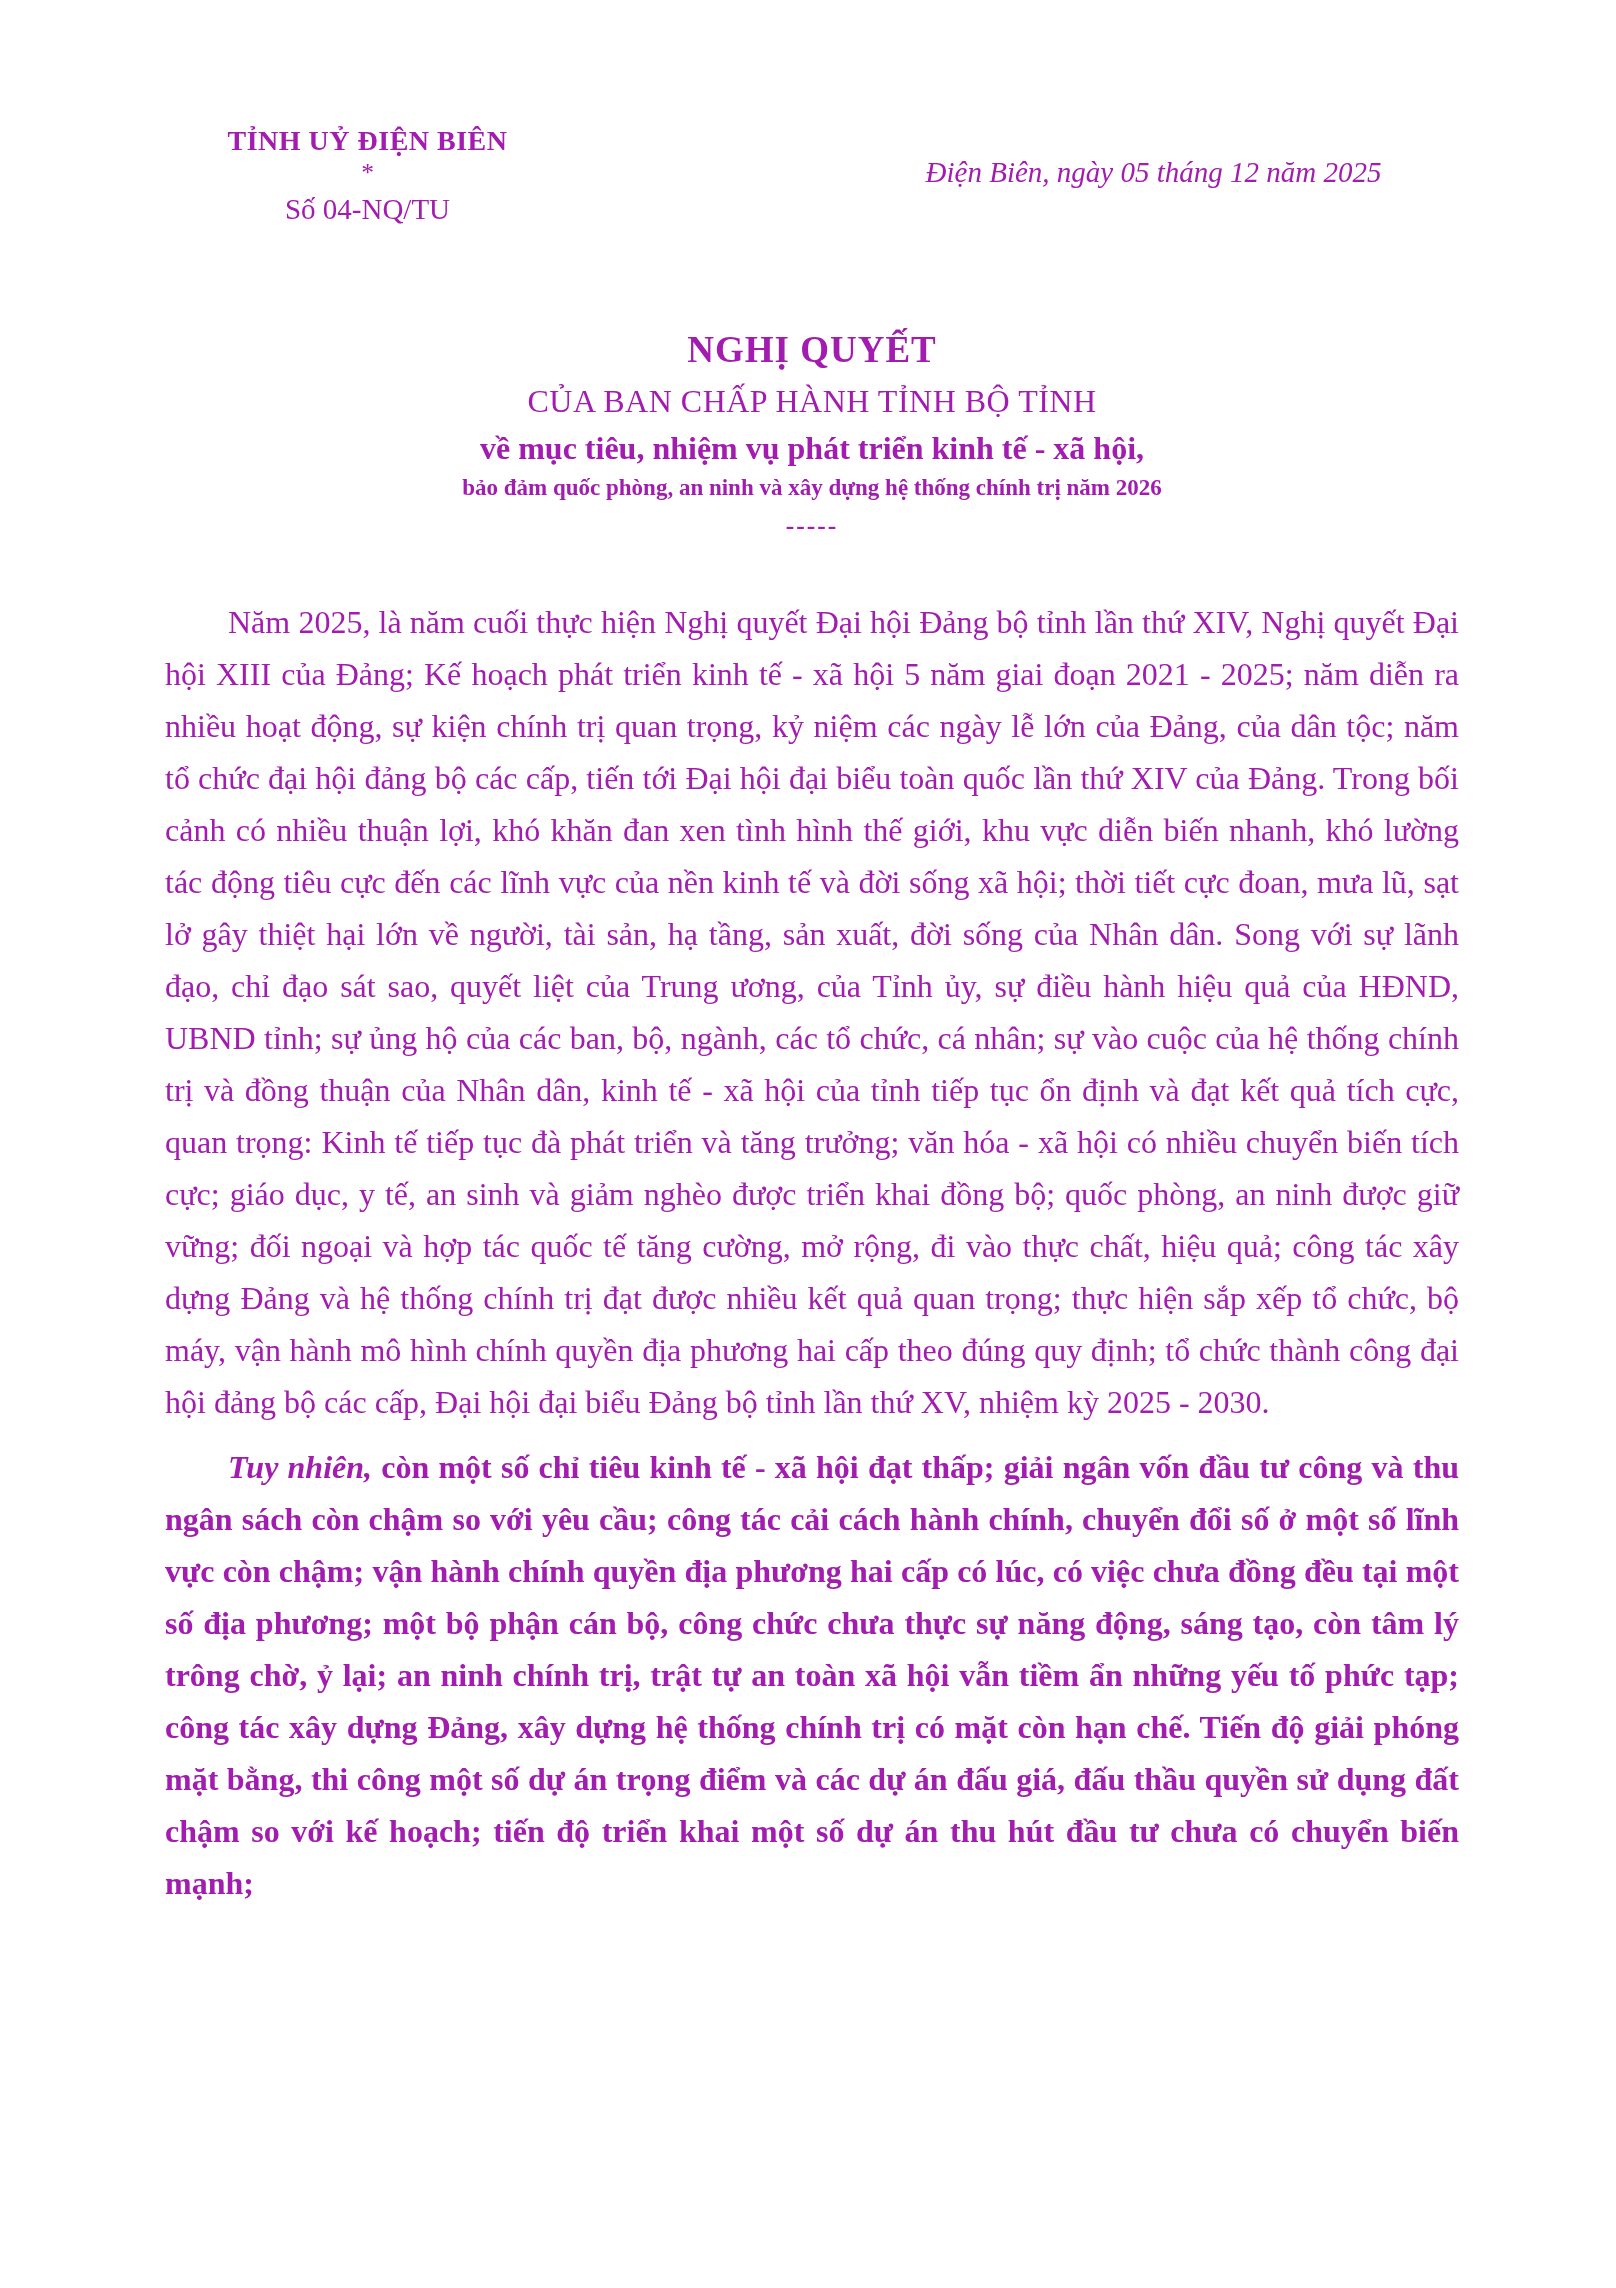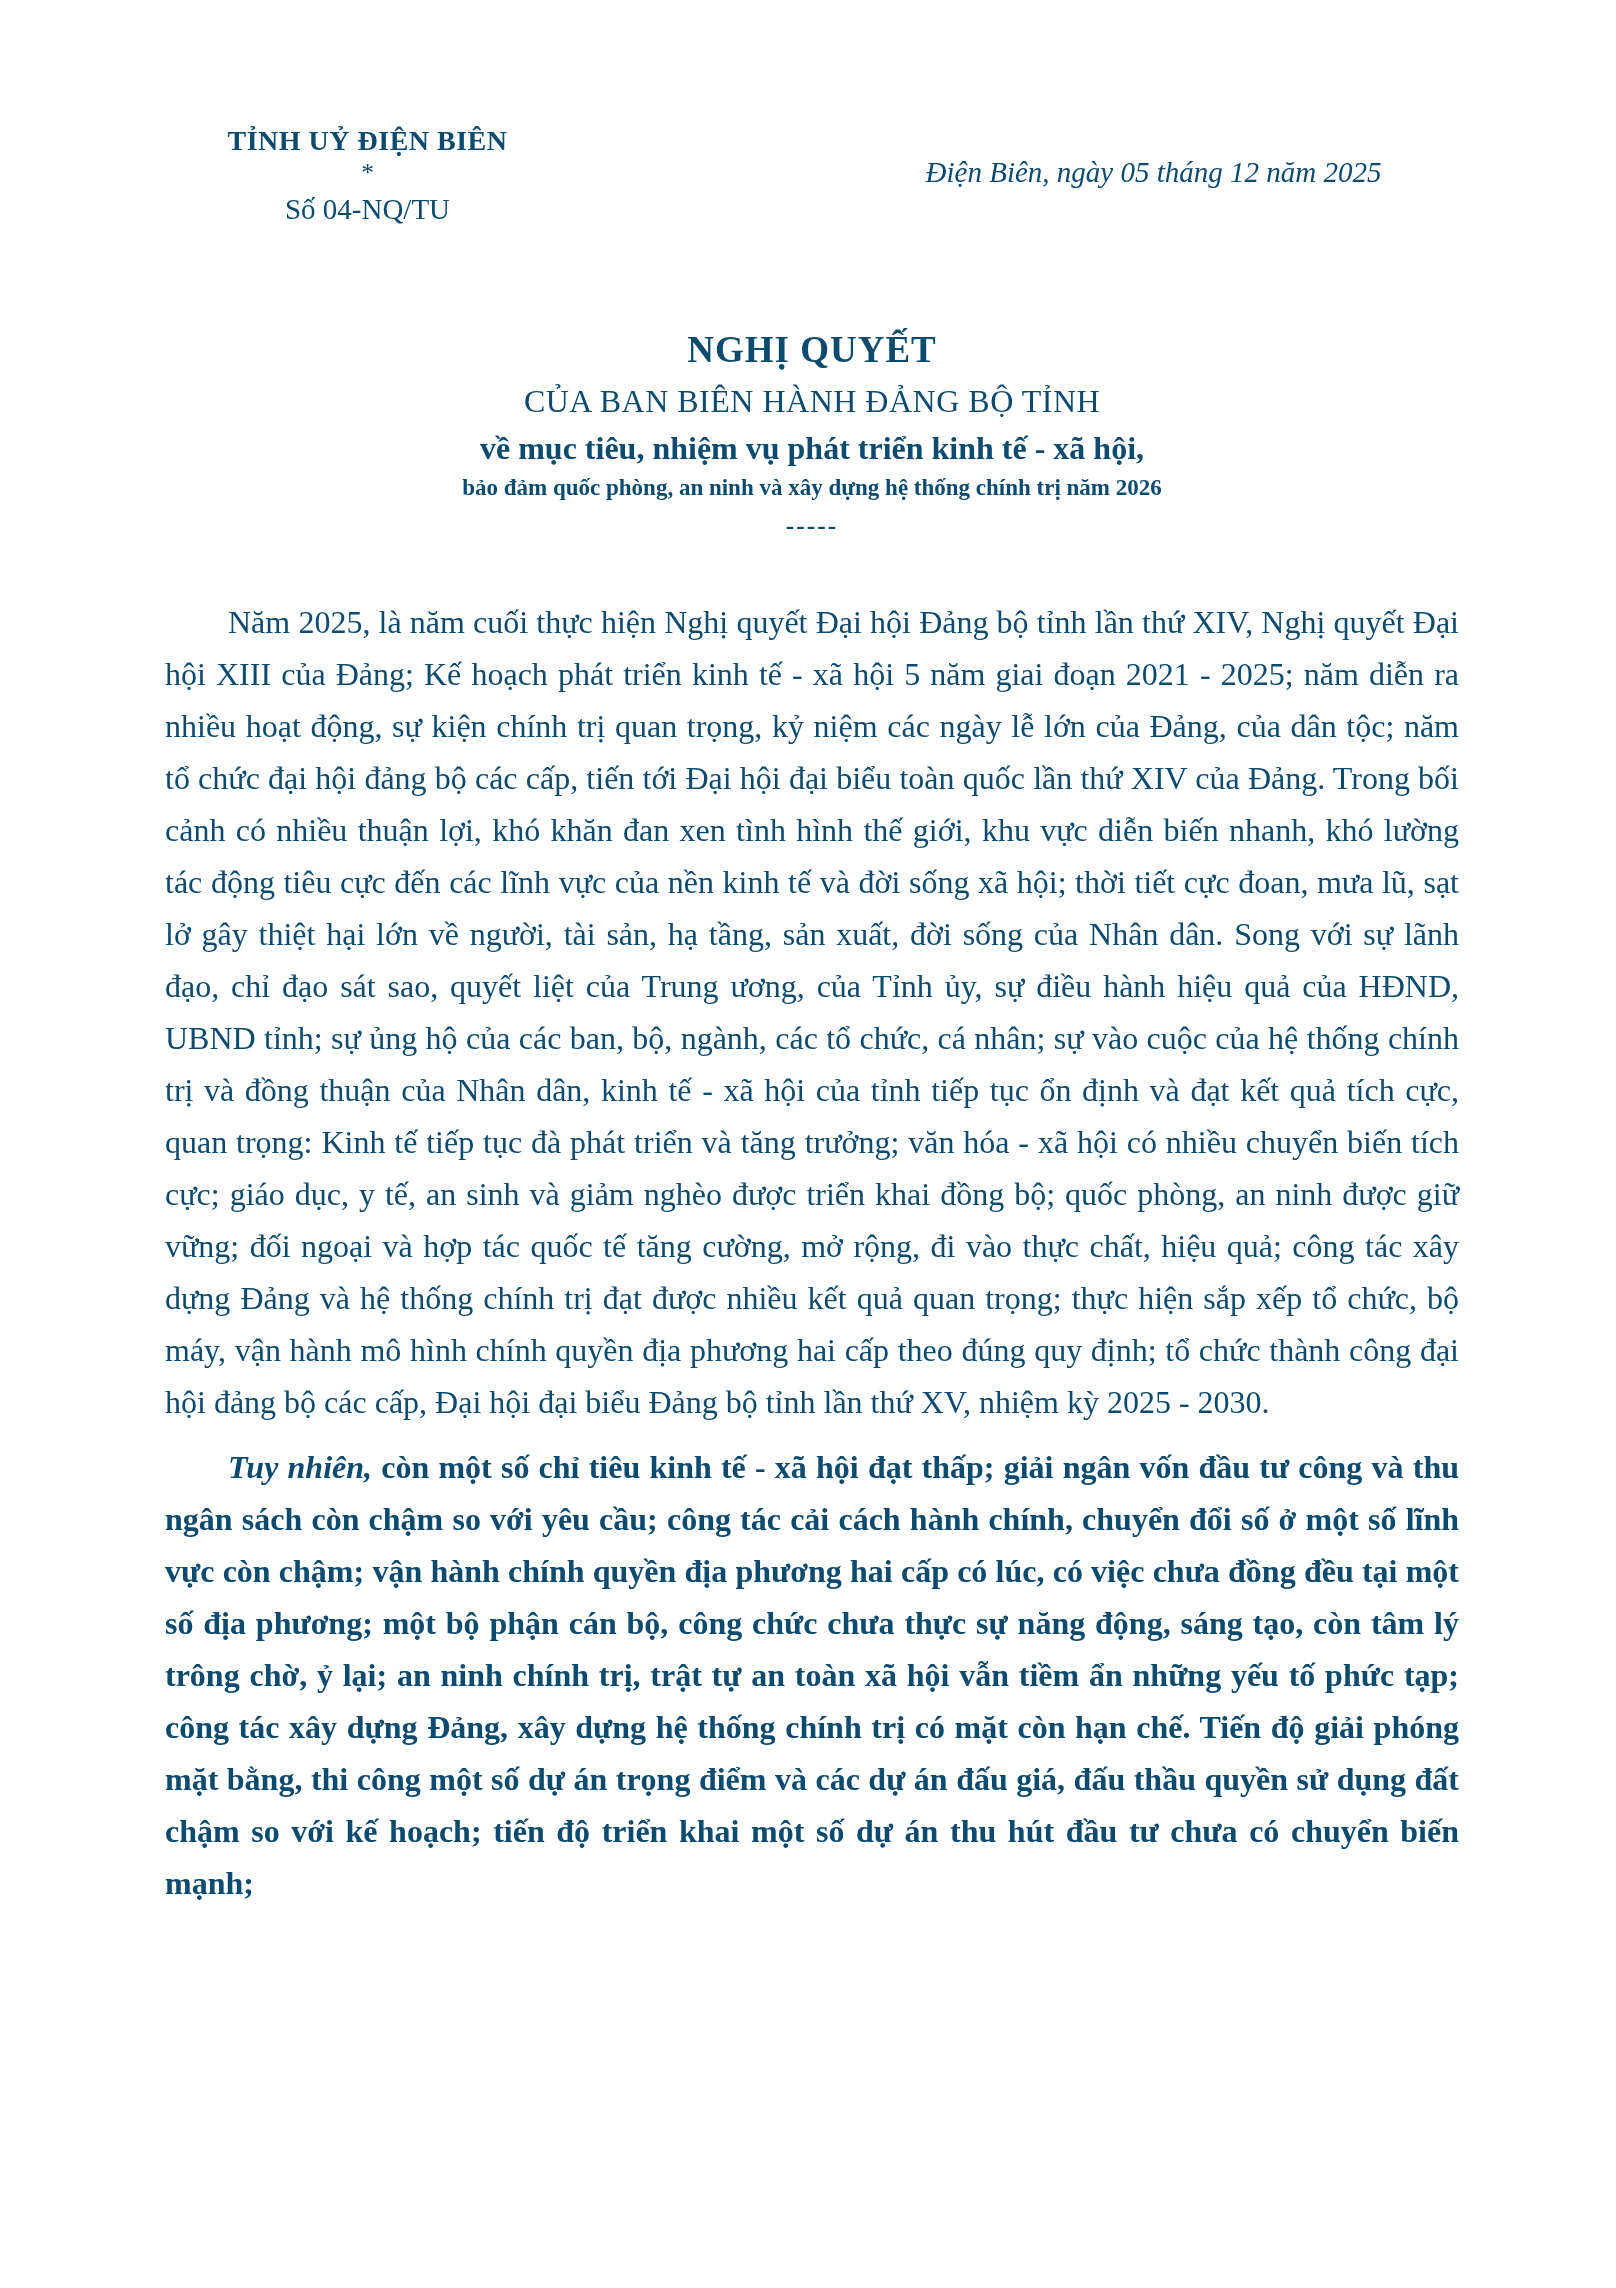--- a/index.html
+++ b/index.html
@@ -5,21 +5,21 @@
   html, body {
     margin: 0;
     padding: 0;
     background: #ffffff;
   }
   .page {
     position: relative;
     width: 1616px;
     height: 2289px;
     background: #ffffff;
-    color: #0c4a6e;
+    color: #a21caf;
     font-family: "Liberation Serif", "DejaVu Serif", serif;
     overflow: hidden;
     box-sizing: border-box;
     padding: 125px 149px 0 157px;
   }
   
   .doc-header {
     display: flex;
     justify-content: space-between;
     align-items: flex-start;
@@ -124,21 +124,21 @@
       <div class="org-star">*</div>
       <div class="doc-number">Số 04-NQ/TU</div>
     </div>
     <div class="header-right">
       <div class="dateline">Điện Biên, ngày 05 tháng 12 năm 2025</div>
     </div>
   </div>
 
   <div class="title-block">
     <div class="title-main">NGHỊ QUYẾT</div>
-    <div class="title-sub">CỦA BAN BIÊN HÀNH ĐẢNG BỘ TỈNH</div>
+    <div class="title-sub">CỦA BAN CHẤP HÀNH TỈNH BỘ TỈNH</div>
     <div class="title-about-1">về mục tiêu, nhiệm vụ phát triển kinh tế - xã hội,</div>
     <div class="title-about-2">bảo đảm quốc phòng, an ninh và xây dựng hệ thống chính trị năm 2026</div>
     <div class="title-separator">-----</div>
   </div>
 
   <div class="doc-body">
     <p>Năm 2025, là năm cuối thực hiện Nghị quyết Đại hội Đảng bộ tỉnh lần thứ XIV, Nghị quyết Đại hội XIII của Đảng; Kế hoạch phát triển kinh tế - xã hội 5 năm giai đoạn 2021 - 2025; năm diễn ra nhiều hoạt động, sự kiện chính trị quan trọng, kỷ niệm các ngày lễ lớn của Đảng, của dân tộc; năm tổ chức đại hội đảng bộ các cấp, tiến tới Đại hội đại biểu toàn quốc lần thứ XIV của Đảng. Trong bối cảnh có nhiều thuận lợi, khó khăn đan xen tình hình thế giới, khu vực diễn biến nhanh, khó lường tác động tiêu cực đến các lĩnh vực của nền kinh tế và đời sống xã hội; thời tiết cực đoan, mưa lũ, sạt lở gây thiệt hại lớn về người, tài sản, hạ tầng, sản xuất, đời sống của Nhân dân. Song với sự lãnh đạo, chỉ đạo sát sao, quyết liệt của Trung ương, của Tỉnh ủy, sự điều hành hiệu quả của HĐND, UBND tỉnh; sự ủng hộ của các ban, bộ, ngành, các tổ chức, cá nhân; sự vào cuộc của hệ thống chính trị và đồng thuận của Nhân dân, kinh tế - xã hội của tỉnh tiếp tục ổn định và đạt kết quả tích cực, quan trọng: Kinh tế tiếp tục đà phát triển và tăng trưởng; văn hóa - xã hội có nhiều chuyển biến tích cực; giáo dục, y tế, an sinh và giảm nghèo được triển khai đồng bộ; quốc phòng, an ninh được giữ vững; đối ngoại và hợp tác quốc tế tăng cường, mở rộng, đi vào thực chất, hiệu quả; công tác xây dựng Đảng và hệ thống chính trị đạt được nhiều kết quả quan trọng; thực hiện sắp xếp tổ chức, bộ máy, vận hành mô hình chính quyền địa phương hai cấp theo đúng quy định; tổ chức thành công đại hội đảng bộ các cấp, Đại hội đại biểu Đảng bộ tỉnh lần thứ XV, nhiệm kỳ 2025 - 2030.</p>
     <p><span class="italic-lead">Tuy nhiên,</span><span> còn một số chỉ tiêu kinh tế - xã hội đạt thấp; giải ngân vốn đầu tư công và thu ngân sách còn chậm so với yêu cầu; công tác cải cách hành chính, chuyển đổi số ở một số lĩnh vực còn chậm; vận hành chính quyền địa phương hai cấp có lúc, có việc chưa đồng đều tại một số địa phương; một bộ phận cán bộ, công chức chưa thực sự năng động, sáng tạo, còn tâm lý trông chờ, ỷ lại; an ninh chính trị, trật tự an toàn xã hội vẫn tiềm ẩn những yếu tố phức tạp; công tác xây dựng Đảng, xây dựng hệ thống chính trị có mặt còn hạn chế. Tiến độ giải phóng mặt bằng, thi công một số dự án trọng điểm và các dự án đấu giá, đấu thầu quyền sử dụng đất chậm so với kế hoạch; tiến độ triển khai một số dự án thu hút đầu tư chưa có chuyển biến mạnh;</span></p>
   </div>
 

